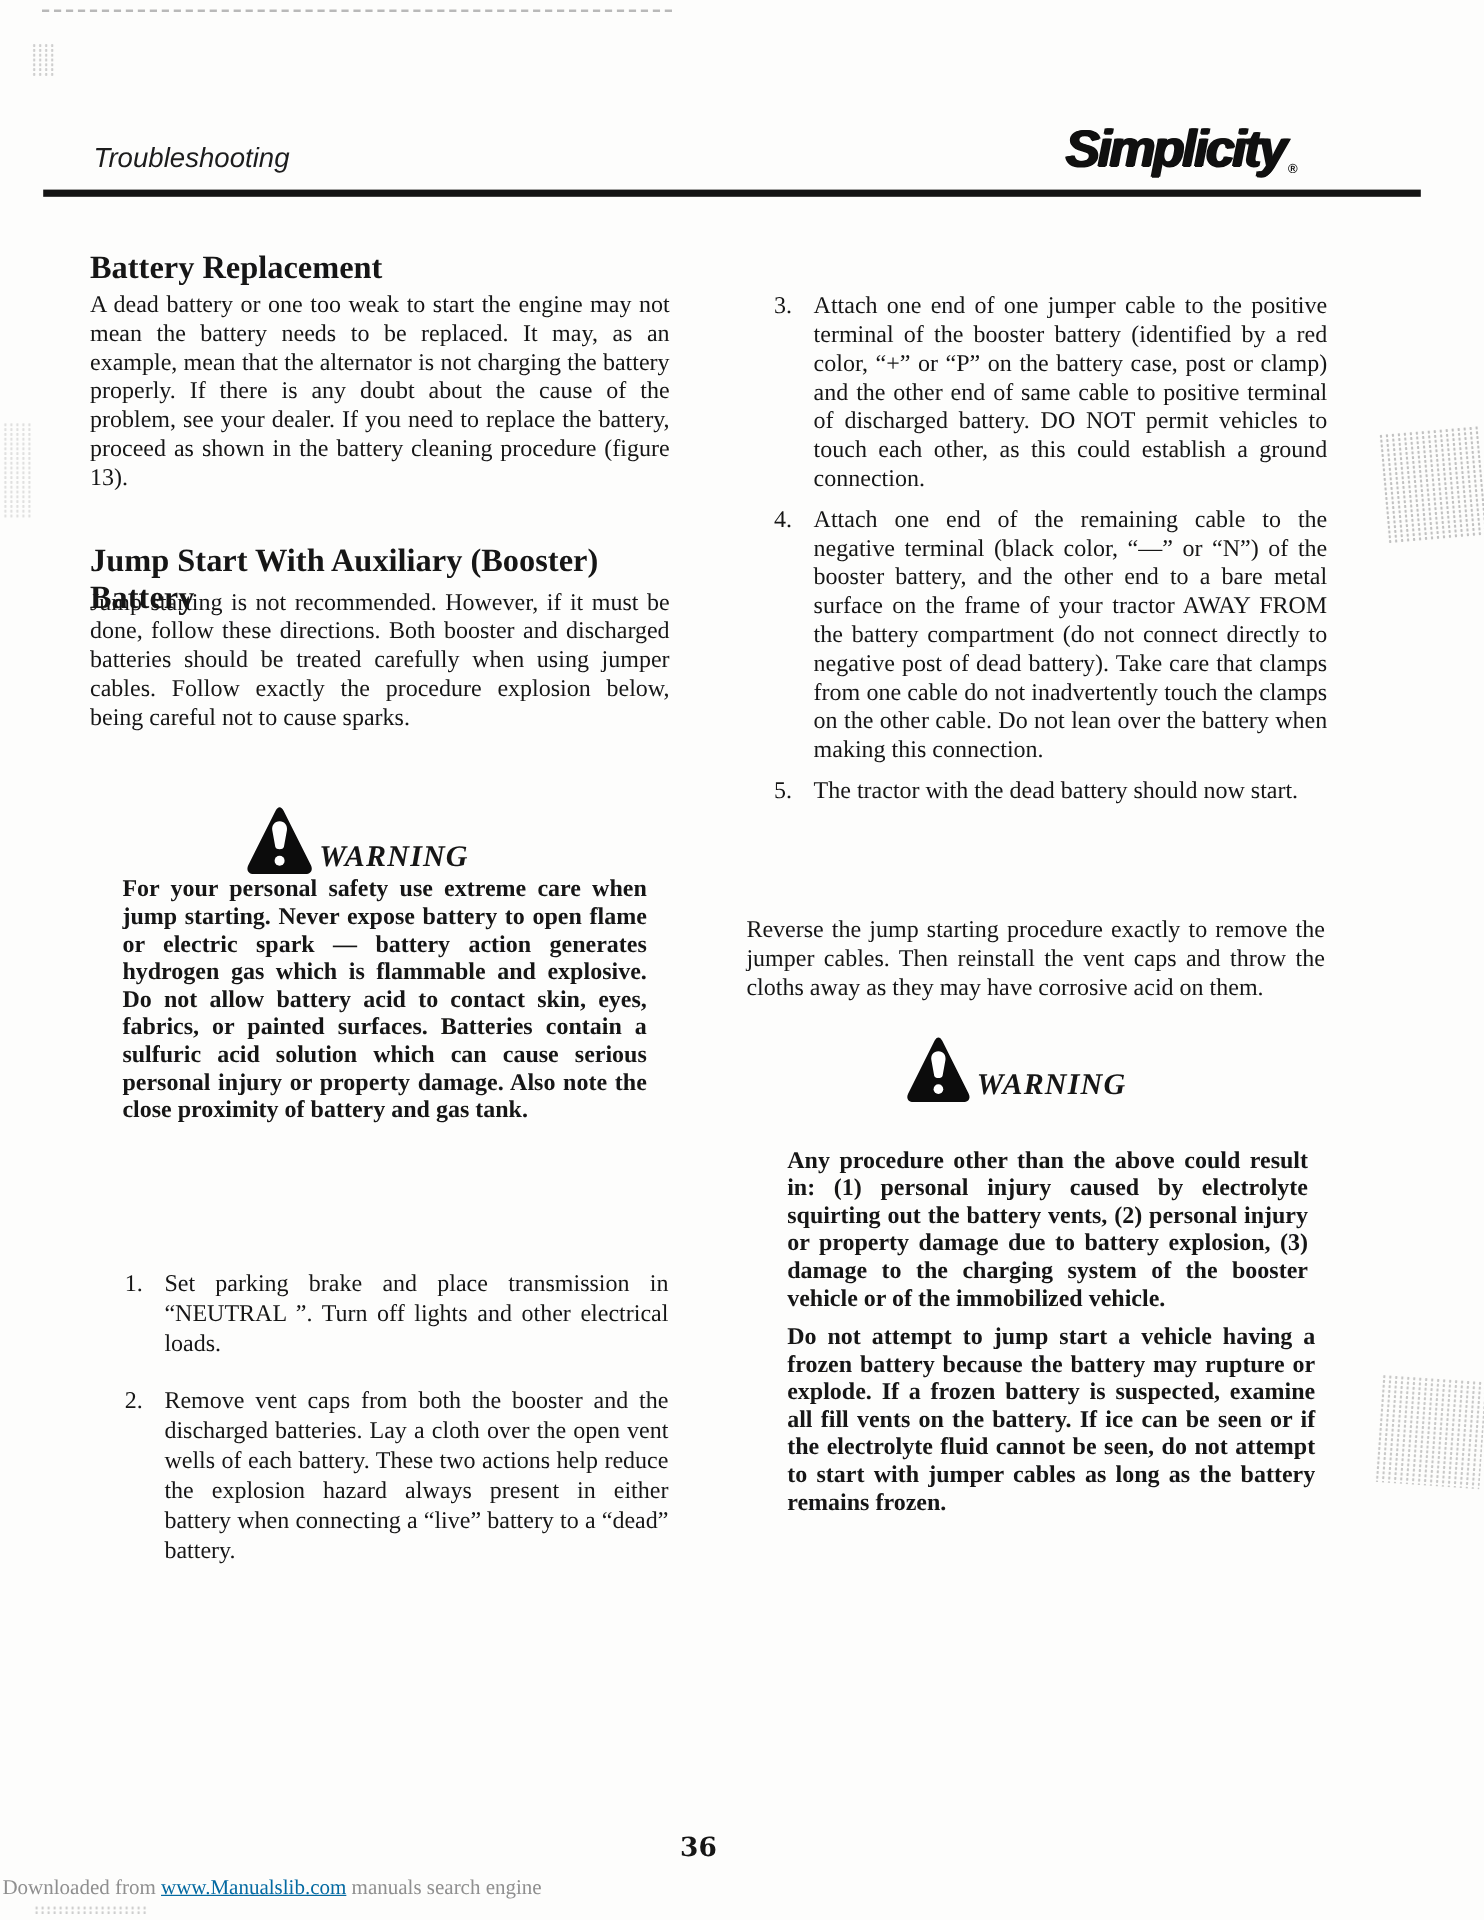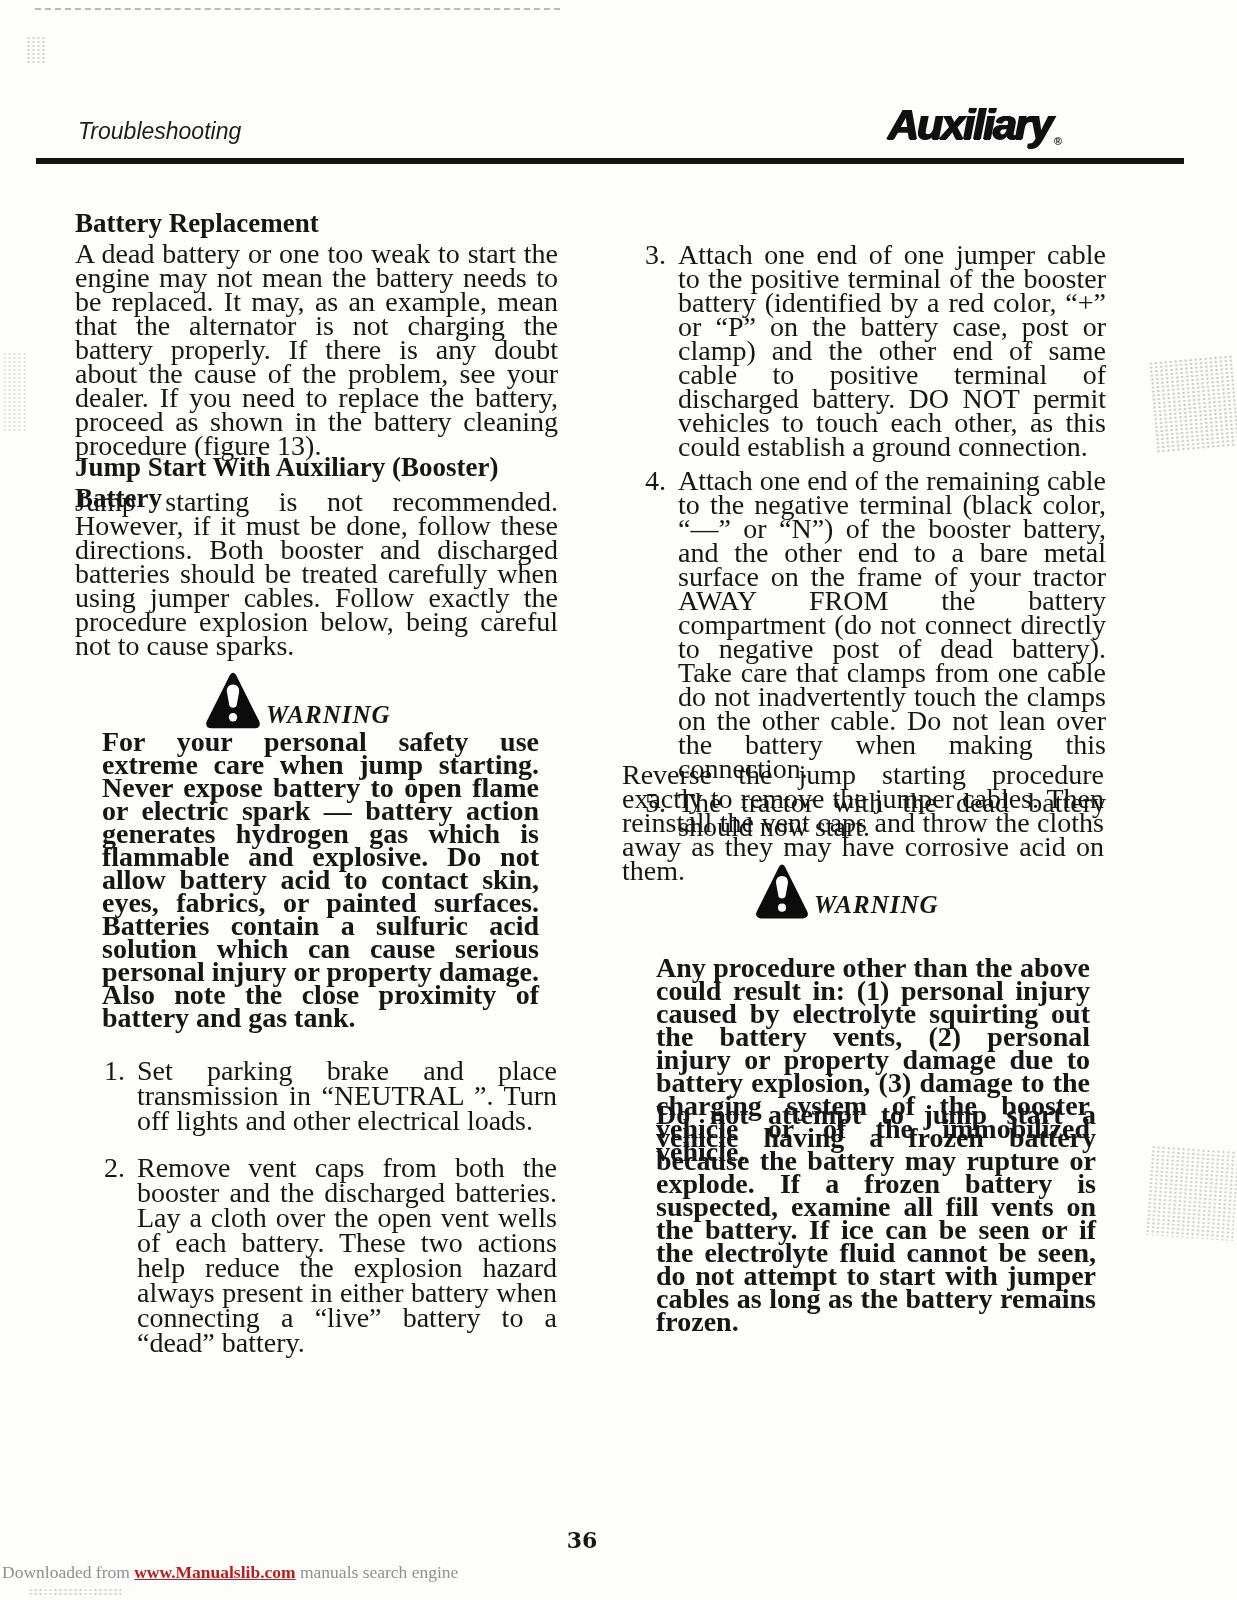--- a/index.html
+++ b/index.html
@@ -9,21 +9,21 @@
   
   .section-title{position:absolute;left:78px;top:118px;font-family:"Liberation Sans",sans-serif;
         font-style:italic;font-size:23px;color:#1d1d1d;}
   .brand{position:absolute;left:888px;top:100px;font-family:"Liberation Sans",sans-serif;
         font-style:italic;font-weight:bold;font-size:43px;letter-spacing:-2px;color:#101010;
         text-shadow:1px 0 0 #101010,-1px 0 0 #101010,0 1px 0 #101010;}
   .brand .reg{font-size:11px;letter-spacing:0;text-shadow:none;position:relative;top:6px;left:2px;}
   .rule{position:absolute;left:36px;top:158px;width:1148px;height:6px;background:#141414;}
 
   
-  .blk{position:absolute;text-align:justify;font-size:28px;line-height:24px;}
+  .blk{position:absolute;text-align:justify;font-size:20px;line-height:24px;}
   .hd{position:absolute;font-size:27px;font-weight:bold;}
 
   .l-col{left:75px;width:483px;}
   #lp1{top:242px;}
   #lp2{top:490px;}
   #lwtext{left:102px;top:730px;width:437px;font-weight:bold;line-height:23px;}
   #llist{left:104px;top:1058px;width:453px;line-height:25px;}
   #llist .item+.item{margin-top:22px;}
 
   #rlist{left:645px;top:243px;width:461px;line-height:24px;}
@@ -40,21 +40,21 @@
   .warn-head{position:absolute;display:flex;align-items:flex-end;gap:5px;font-style:italic;}
   #lwhead{left:205px;top:670px;}
   #rwhead{left:755px;top:862px;}
   .warn-label{font-size:25px;font-weight:bold;letter-spacing:1px;margin-bottom:1px;}
   .warn-icon{display:block;}
 
   
   .page-number{position:absolute;left:0;top:1527px;width:1164px;text-align:center;
         font-size:22px;font-weight:bold;font-family:"DejaVu Serif",serif;}
   .footer-line{position:absolute;left:2px;top:1562px;font-size:17.5px;color:#8f8f8f;}
-  .footer-line a{color:#b91c1c;text-decoration:underline;font-weight:bold;}
+  .footer-line a{color:#0369a1;text-decoration:underline;font-weight:normal;}
 
   
   .artifact{position:absolute;}
   .topline{left:35px;top:8px;width:525px;border-top:2px dashed #a9a9a9;opacity:.8;}
   .noise{background-image:radial-gradient(circle,#787878 .9px,transparent 1.3px);background-size:5px 4px;}
   .n1{left:1152px;top:358px;width:84px;height:92px;opacity:.45;transform:rotate(-5deg);}
   .n2{left:1148px;top:1148px;width:88px;height:90px;opacity:.4;transform:rotate(4deg);}
   .n3{left:26px;top:36px;width:20px;height:28px;opacity:.35;}
   .n4{left:2px;top:352px;width:24px;height:80px;opacity:.22;}
   .n5{left:28px;top:1588px;width:95px;height:7px;opacity:.35;}
@@ -65,21 +65,21 @@
 <div class="page">
 
   <div class="artifact topline"></div>
   <div class="artifact noise n1"></div>
   <div class="artifact noise n2"></div>
   <div class="artifact noise n3"></div>
   <div class="artifact noise n4"></div>
   <div class="artifact noise n5"></div>
 
   <div class="section-title">Troubleshooting</div>
-  <div class="brand"><span>Auxiliary</span><span class="reg">®</span></div>
+  <div class="brand"><span>Simplicity</span><span class="reg">®</span></div>
   <div class="rule"></div>
 
   <div class="hd l-col" style="top:208px;">Battery Replacement</div>
   <div class="blk l-col" id="lp1">A dead battery or one too weak to start the engine may not mean the battery needs to be replaced.  It may, as an example, mean that the alternator is not charging the battery properly.  If there is any doubt about the cause of the problem, see your dealer.  If you need to replace the battery, proceed as shown in the battery cleaning procedure (figure 13).</div>
   <div class="hd l-col" style="top:452px;">Jump Start With Auxiliary (Booster) Battery</div>
   <div class="blk l-col" id="lp2">Jump starting is not recommended.  However, if it must be done, follow these directions.  Both booster and discharged batteries should be treated carefully when using jumper cables.  Follow exactly the procedure explosion below, being careful not to cause sparks.</div>
 
   <div class="warn-head" id="lwhead">
     <span>
       <svg class="warn-icon" width="56" height="60" viewBox="0 0 100 108" aria-hidden="true">

